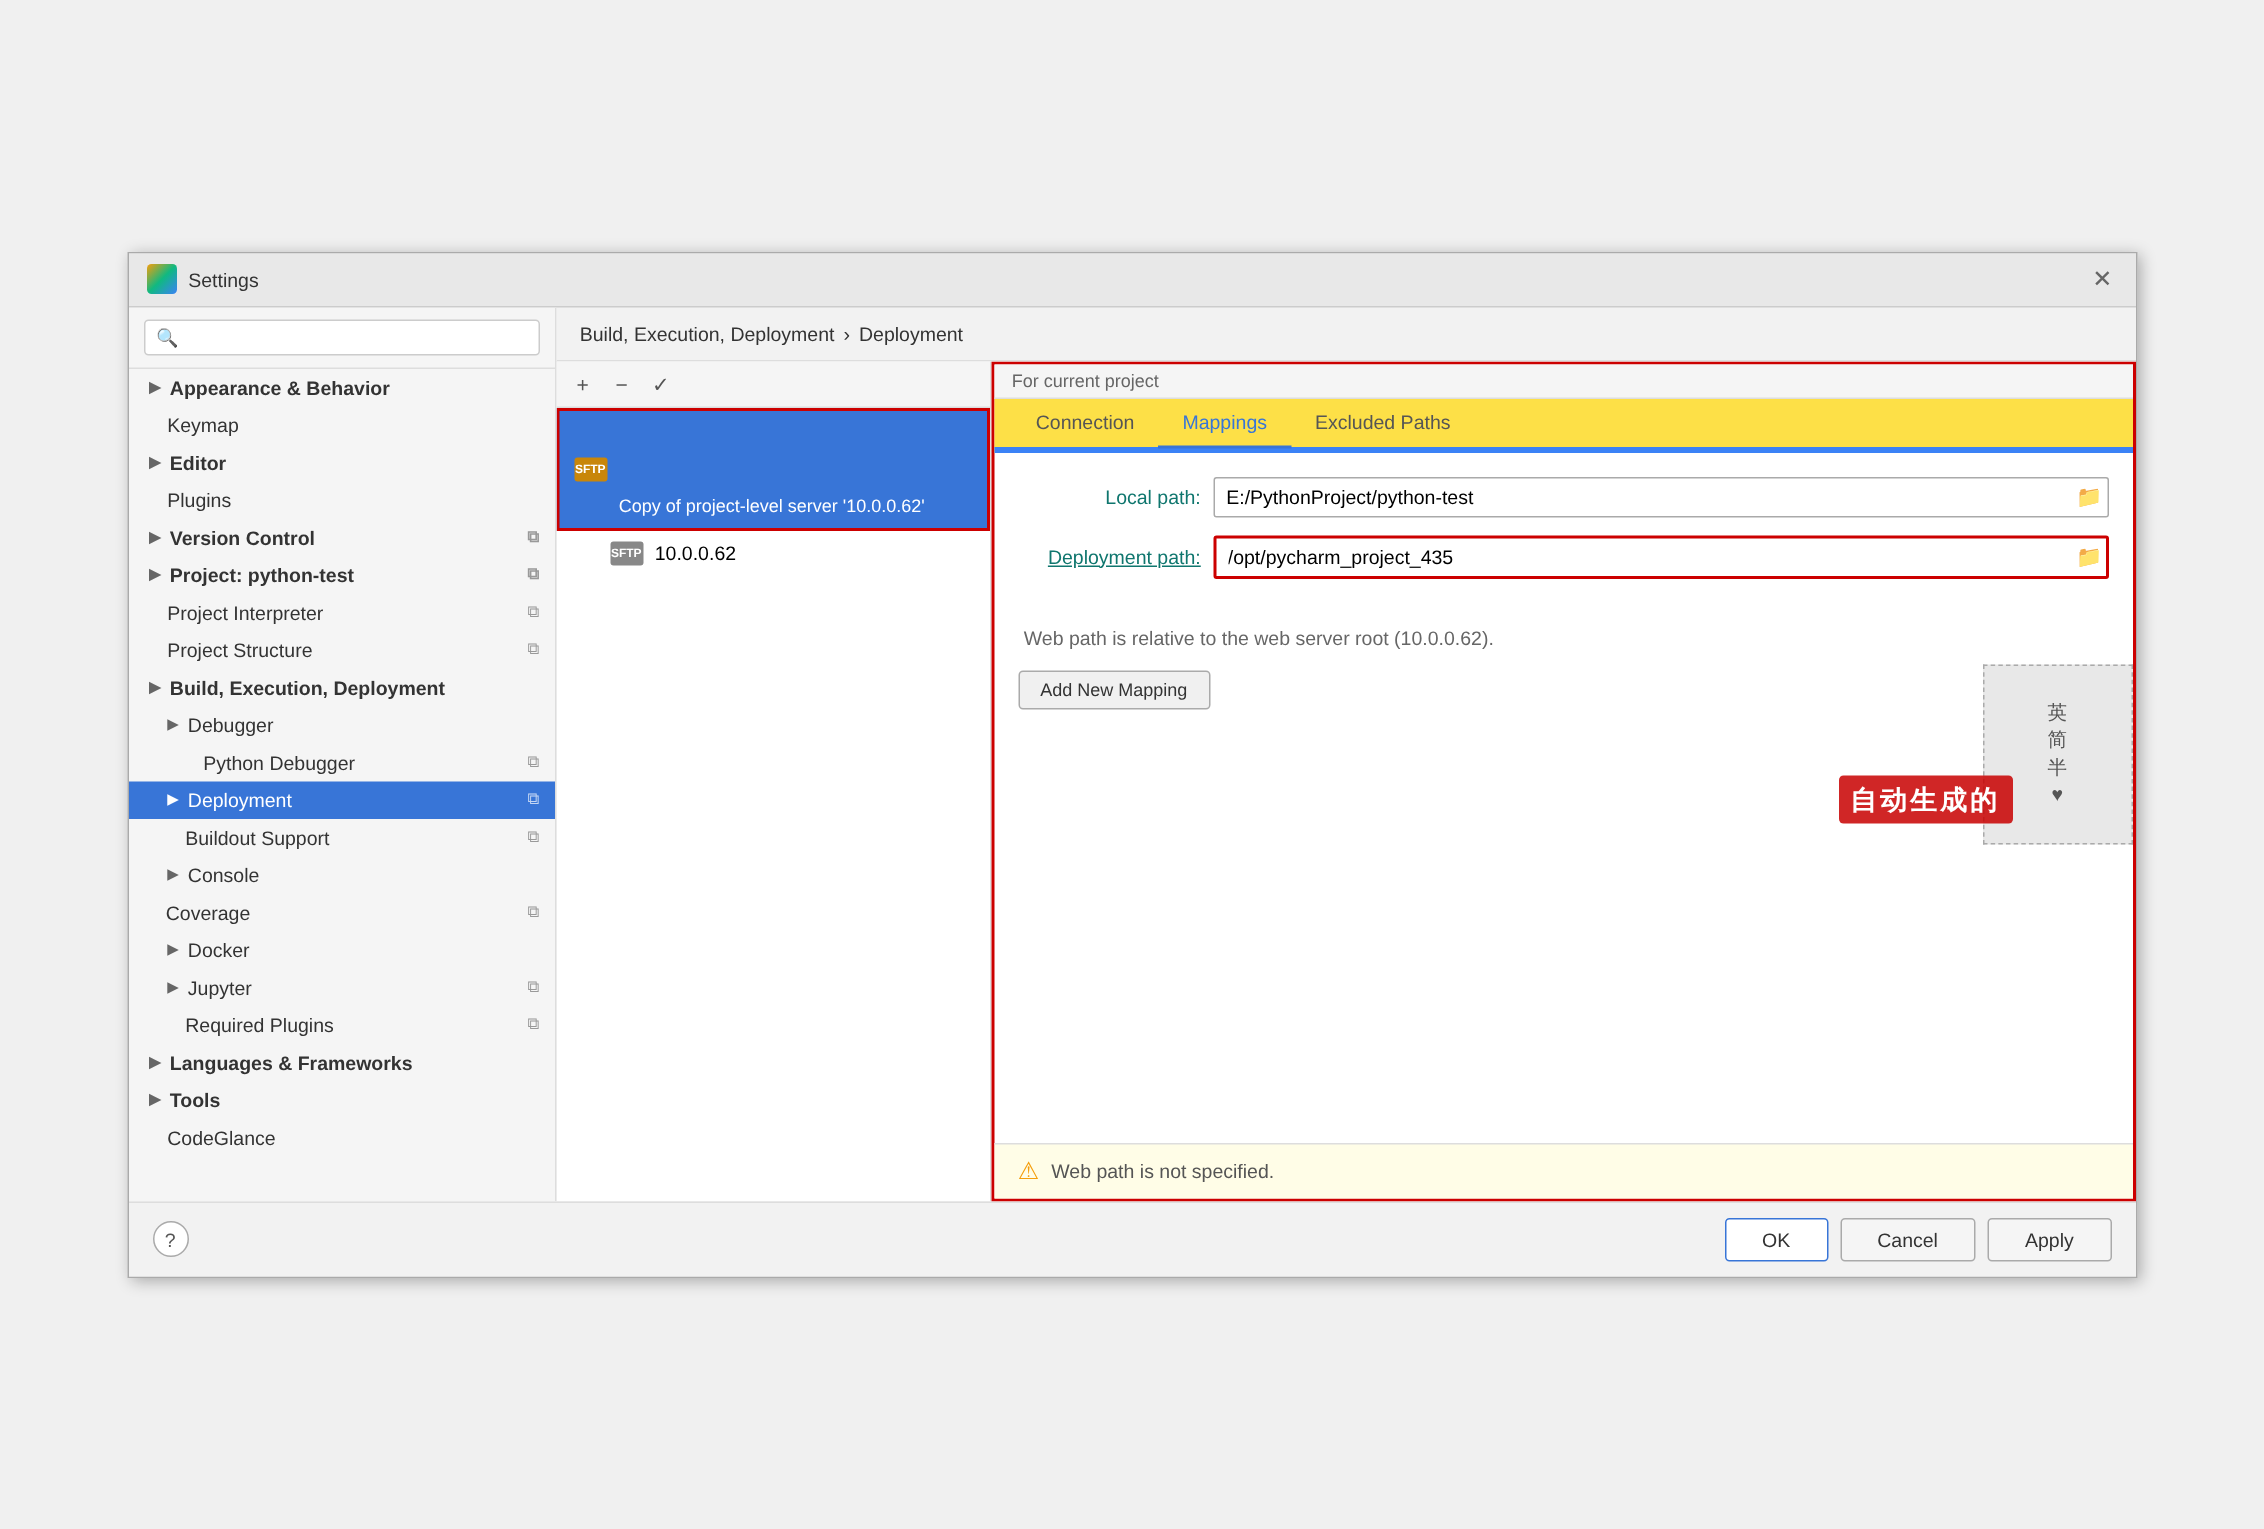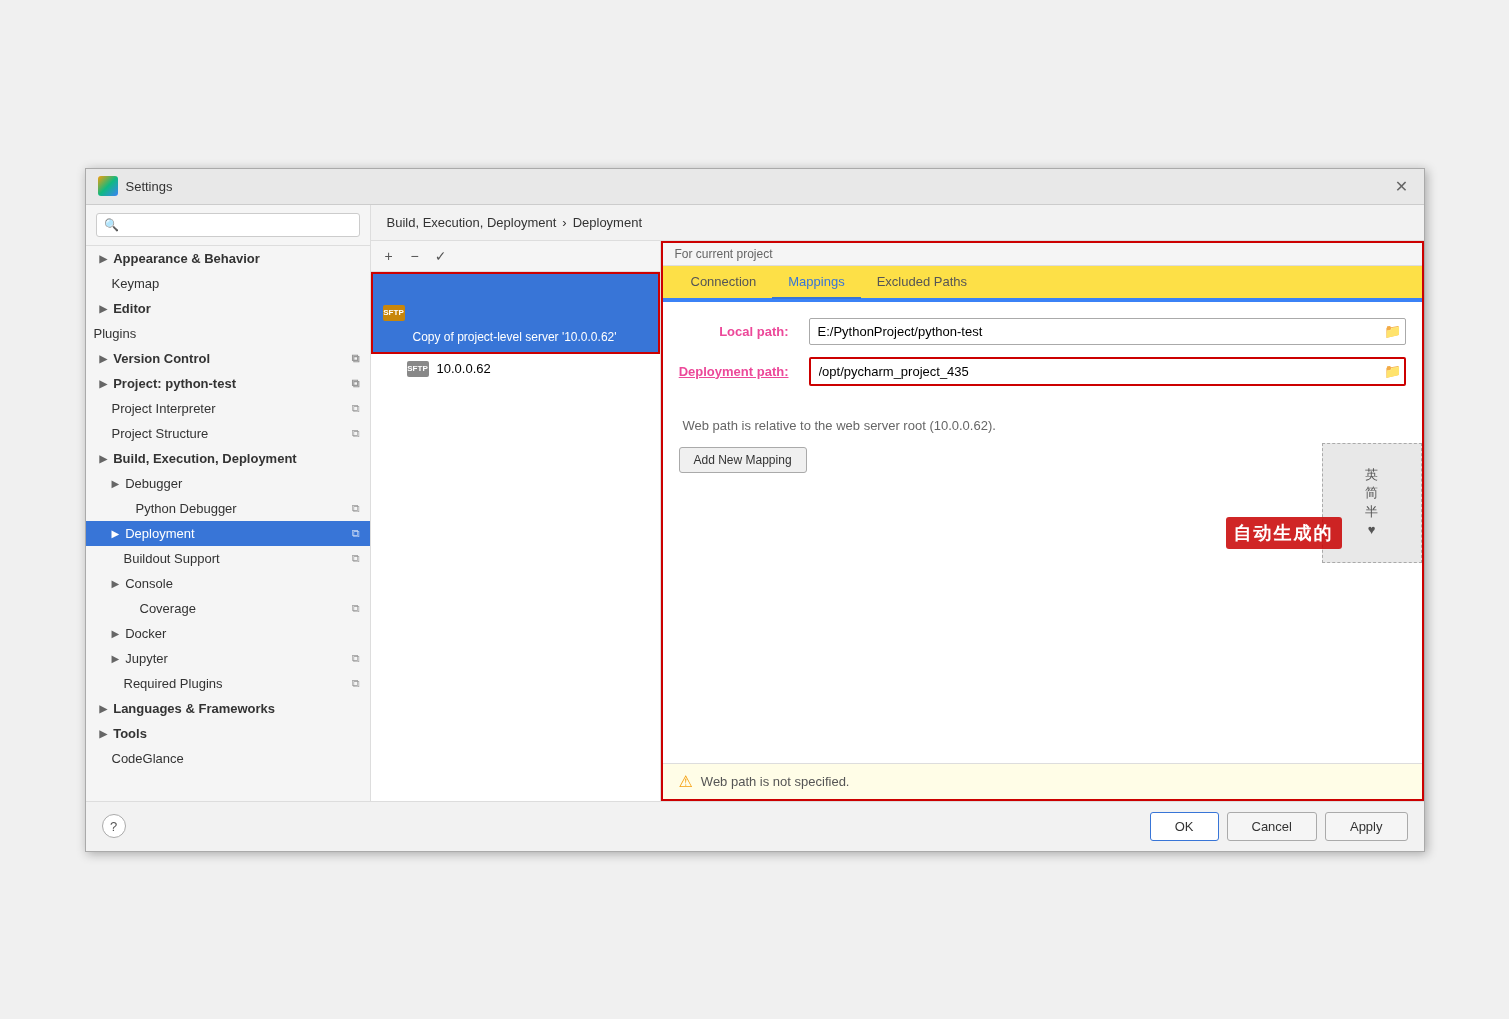--- a/index.html
+++ b/index.html
@@ -36,21 +36,21 @@
     .server-item.selected .server-item-label { color: white; }
     .server-item2 { padding: 7px 10px 7px 36px; cursor: pointer; display: flex; align-items: center; gap: 8px; }
     .server-item2-icon { width: 22px; height: 16px; background: #888; border-radius: 2px; display: flex; align-items: center; justify-content: center; font-size: 8px; color: white; font-weight: bold; flex-shrink: 0; }
     .detail-panel { flex: 1; display: flex; flex-direction: column; background: white; border: 2px solid #cc0000; }
     .for-current { padding: 4px 12px; background: #f5f5f5; border-bottom: 1px solid #ddd; font-size: 12px; color: #666; }
     .tabs { display: flex; border-bottom: 4px solid #3b82f6; background: #fde047; padding: 0 12px; align-items: flex-end; }
     .tab { padding: 8px 16px; cursor: pointer; font-size: 13px; color: #555; border-bottom: 2px solid transparent; margin-bottom: -1px; }
     .tab.active { color: #3875d7; border-bottom: 2px solid #3875d7; font-weight: 500; }
     .mappings-content { flex: 1; padding: 16px; overflow-y: auto; }
     .field-row { display: flex; align-items: center; margin-bottom: 12px; }
-    .field-label { width: 130px; flex-shrink: 0; text-align: right; padding-right: 20px; color: #ec4899; font-size: 13px; font-weight: bold; }
+    .field-label { width: 130px; flex-shrink: 0; text-align: right; padding-right: 8px; color: #0f766e; font-size: 13px; }
     .field-label-underline { text-decoration: underline; }
     .field-input-wrap { flex: 1; position: relative; display: flex; align-items: center; }
     .field-input { width: 100%; padding: 5px 32px 5px 8px; border: 1px solid #aaa; border-radius: 2px; font-size: 13px; background: white; outline: none; }
     .field-input.highlighted { border: 2px solid #cc0000; }
     .folder-btn { position: absolute; right: 4px; color: #666; cursor: pointer; font-size: 14px; }
     .info-text { font-size: 12px; color: #666; line-height: 1.5; margin: 4px 0 12px 0; padding: 0 4px; }
     .add-mapping-btn { padding: 5px 14px; background: #f0f0f0; border: 1px solid #aaa; border-radius: 3px; cursor: pointer; font-size: 12px; color: #333; }
     .warning-bar { display: flex; align-items: center; gap: 8px; padding: 8px 16px; background: #fffde7; border-top: 1px solid #ddd; font-size: 12px; color: #555; }
     .warning-icon { color: #f59e0b; font-size: 16px; }
     .footer { padding: 10px 16px; background: #f2f2f2; border-top: 1px solid #ddd; display: flex; align-items: center; justify-content: space-between; }
@@ -87,21 +87,21 @@
 
       <div class="sidebar-item" style="padding-left:26px;">
         <span>Keymap</span>
       </div>
 
       <div class="sidebar-item sidebar-group">
         <span class="expand-arrow">▶</span>
         <span>Editor</span>
       </div>
 
-      <div class="sidebar-item" style="padding-left:8px;">
+      <div class="sidebar-item" style="padding-left:26px;">
         <span>Plugins</span>
       </div>
 
       <div class="sidebar-item sidebar-group">
         <span class="expand-arrow">▶</span>
         <span>Version Control</span>
         <span class="copy-icon">⧉</span>
       </div>
 
       <div class="sidebar-item sidebar-group">
@@ -144,21 +144,21 @@
       <div class="sidebar-item" style="padding-left:38px;">
         <span>Buildout Support</span>
         <span class="copy-icon">⧉</span>
       </div>
 
       <div class="sidebar-item sidebar-child">
         <span class="expand-arrow">▶</span>
         <span>Console</span>
       </div>
 
-      <div class="sidebar-item" style="padding-left:54px;">
+      <div class="sidebar-item" style="padding-left:25px;">
         <span>Coverage</span>
         <span class="copy-icon">⧉</span>
       </div>
 
       <div class="sidebar-item sidebar-child">
         <span class="expand-arrow">▶</span>
         <span>Docker</span>
       </div>
 
       <div class="sidebar-item sidebar-child">

